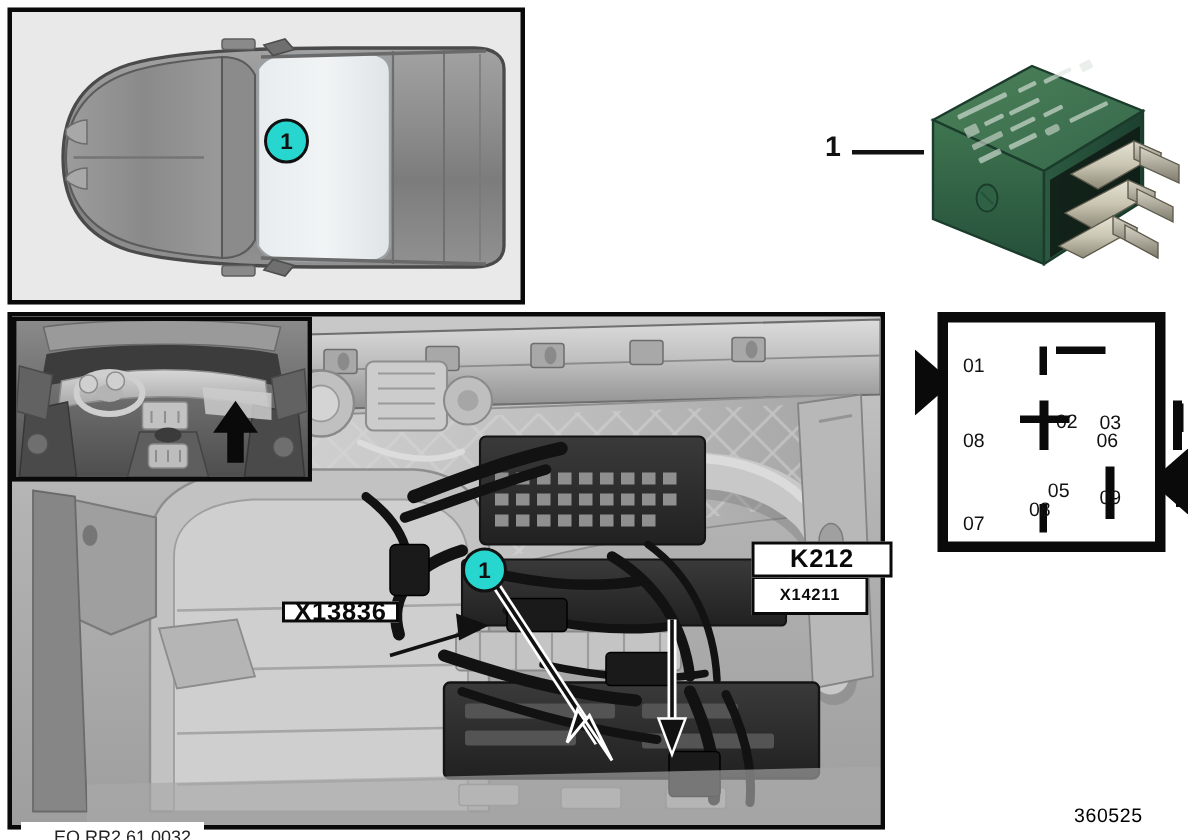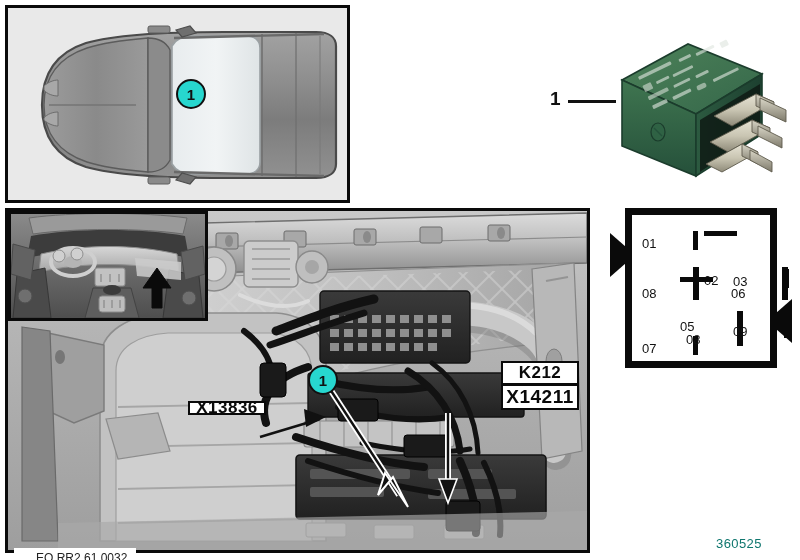--- a/index.html
+++ b/index.html
@@ -40,29 +40,29 @@
   
   #interior-inset{left:0px;top:0px;width:200px;height:110px;
       border:3px solid #0a0a0a;box-sizing:border-box;overflow:hidden;background:#8f8f8f;z-index:6;}
 
   
   .plate{background:#ffffff;border:2px solid #0a0a0a;
      font-weight:bold;color:#0a0a0a;display:flex;align-items:center;
      justify-content:center;box-sizing:border-box;letter-spacing:0.5px;}
 
   #plate-x13836{left:178px;top:401px;width:78px;height:14px;font-size:17px;z-index:8;margin-left:10px;}
-  #plate-k212{left:501px;top:361px;width:78px;height:24px;font-size:17px;z-index:8;}
-  #plate-x14211{left:501px;top:385px;width:78px;height:25px;font-size:19px;
+  #plate-k212{left:501px;top:361px;width:94px;height:24px;font-size:17px;z-index:8;}
+  #plate-x14211{left:501px;top:385px;width:78px;height:25px;font-size:11px;
        border-top-width:1px;z-index:8;}
 
   #caption-plate{left:14px;top:528px;width:122px;height:20px;background:#fff;
       display:flex;align-items:center;padding-left:22px;box-sizing:border-box;
       font-size:12px;color:#222;z-index:9;margin-top:20px;}
 
-  #fig-number{left:716px;top:536px;font-size:13px;color:#0f766e;letter-spacing:.4px;}
+  #fig-number{left:716px;top:536px;font-size:13px;color:#000000;letter-spacing:.4px;}
 
   .arrowsvg{position:absolute;overflow:visible;}
 </style>
 </head>
 <body>
 
 <div class="abs" id="vehicle-panel">
 
   <svg class="abs carsvg" id="car-body" width="316" height="162" viewBox="0 0 316 162">
     <defs>
@@ -214,21 +214,21 @@
   </div>
   <div class="pin-cell" style="left:101px;top:16px;margin-top:38px;">
     <span class="pin-num">03</span>
     <span class="pin-blade" style="width:5px;height:19px;margin-left:1px;"></span>
   </div>
 
   <div class="pin-cell" style="left:10px;top:52px;">
     <span class="pin-num">08</span>
     <span class="pin-blade" style="width:6px;height:33px;margin-left:1px;"></span>
   </div>
-  <div class="pin-cell" style="left:48px;top:62px;flex-direction:column;align-items:flex-start;">
+  <div class="pin-cell" style="left:48px;top:62px;flex-direction:column;align-items:flex-end;">
     <span class="pin-blade" style="width:33px;height:5px;margin-bottom:2px;"></span>
     <span class="pin-num">05</span>
   </div>
   <div class="pin-cell" style="left:99px;top:52px;">
     <span class="pin-num">06</span>
     <span class="pin-blade" style="width:6px;height:33px;margin-left:1px;"></span>
   </div>
 
   <div class="pin-cell" style="left:10px;top:121px;">
     <span class="pin-num">07</span>

